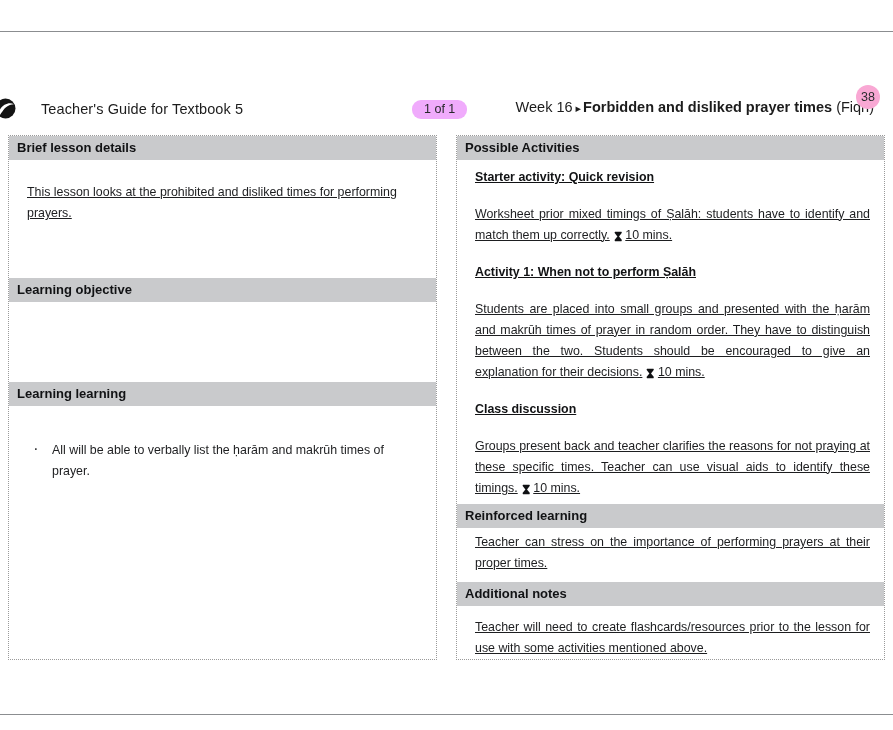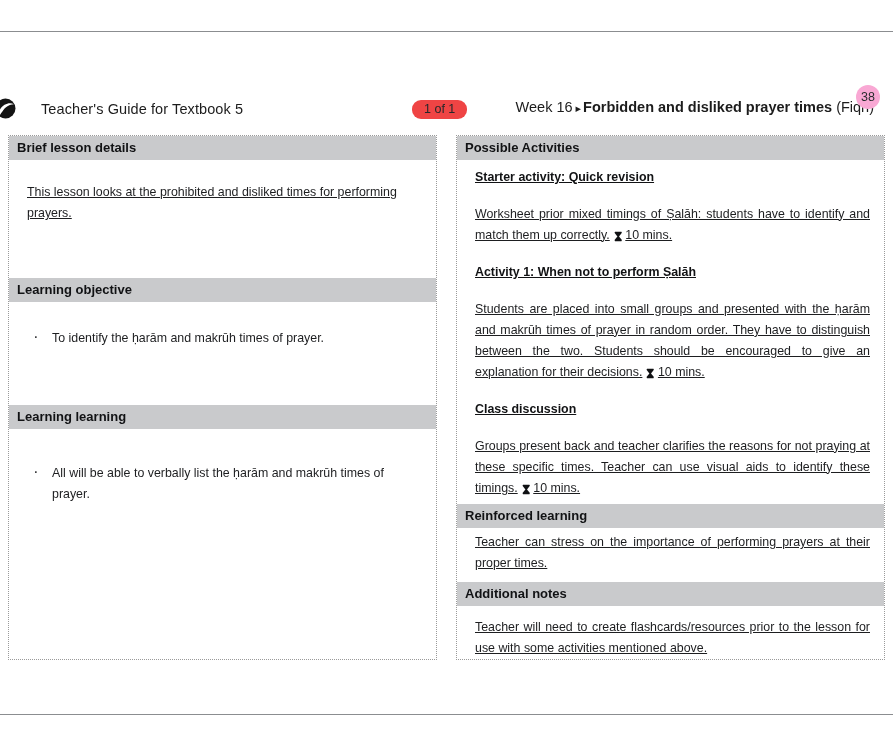--- a/index.html
+++ b/index.html
@@ -53,21 +53,21 @@
     font-size: 14.5px;
     color: #1c1c1c;
     letter-spacing: 0.1px;
     white-space: nowrap;
   }
 
   .page-pill {
     position: absolute;
     left: 412px;
     top: 2px;
-    background: #ef4444;
+    background: #f0abfc;
     border-radius: 9px;
     padding: 2px 12px 3px 12px;
     font-size: 12.5px;
     color: #26272a;
     line-height: 14px;
   }
 
   .header-right {
     position: absolute;
     right: 19px;
@@ -216,25 +216,20 @@
 
     <div class="section-head">Brief lesson details</div>
     <div class="sp-22"></div>
     <div class="section-body">
       <p>This lesson looks at the prohibited and disliked times for performing prayers.</p>
     </div>
     <div class="sp-54"></div>
 
     <div class="section-head">Learning objective</div>
     <div class="sp-26"></div>
-    <div class="section-body">
-      <ul class="bullets">
-        <li>To identify the ḥarām and makrūh times of prayer.</li>
-      </ul>
-    </div>
     <div class="sp-54"></div>
 
     <div class="section-head">Learning learning</div>
     <div class="sp-34"></div>
     <div class="section-body">
       <ul class="bullets">
         <li>All will be able to verbally list the ḥarām and makrūh times of prayer.</li>
       </ul>
     </div>
     <div class="flex-fill"></div>

